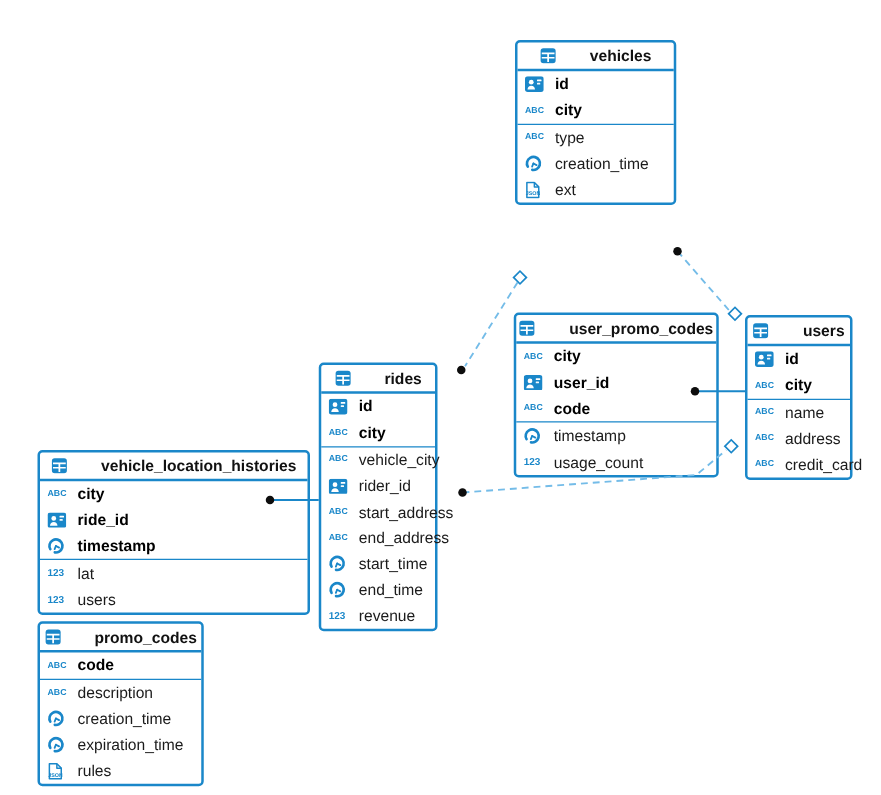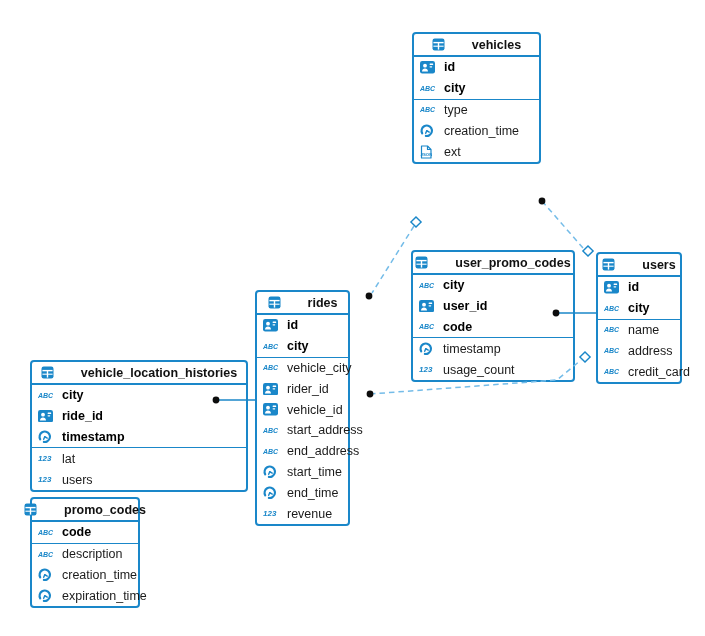--- a/index.html
+++ b/index.html
@@ -18,21 +18,21 @@
   }
   .row{
     display:flex;align-items:center;gap:5px;height:20.8px;padding:0 6px;
     font-size:12.5px;color:#1b1b1b;white-space:nowrap;
   }
   .row.pk .label{font-weight:700;color:#000;}
   .fields{border-top:1.5px solid var(--accent);}
   .icon{width:19px;min-width:19px;display:flex;align-items:center;justify-content:flex-start;}
   .txticon{
     font-size:7px;font-weight:700;letter-spacing:0;color:var(--accent);
-    font-family:"Liberation Sans", sans-serif;line-height:1;font-style:italic;
+    font-family:"Liberation Sans", sans-serif;line-height:1;
   }
   svg#edges{position:absolute;left:0;top:0;pointer-events:none;}
 </style>
 </head>
 <body>
 
 <div id="canvas" style="--accent: #1a87c9; width: 705px; height: 636px;">
     <div class="table" style="left: 412px; top: 32px; width: 129px;">
       <div class="thead">
         <span class="icon">
@@ -250,32 +250,20 @@
               <circle cx="5" cy="4.7" r="1.9" fill="#fff"></circle>
               <path d="M2 10.6 c0-1.9 1.4-3 3-3 s3 1.1 3 3 z" fill="#fff"></path>
               <rect x="9.6" y="2.6" width="3.6" height="1.3" rx="0.4" fill="#fff"></rect>
               <rect x="9.6" y="5.2" width="2.6" height="1.3" rx="0.4" fill="#fff" opacity="0.95"></rect>
             </svg>
           </span>
           <span class="label">rider_id</span>
         </div>
         <div class="row">
           <span class="icon">
-            <svg width="15" height="12.5" viewBox="0 0 15 12.5">
-              <rect x="0" y="0" width="15" height="12.5" rx="2.2" fill="#1a87c9"></rect>
-              <circle cx="5" cy="4.7" r="1.9" fill="#fff"></circle>
-              <path d="M2 10.6 c0-1.9 1.4-3 3-3 s3 1.1 3 3 z" fill="#fff"></path>
-              <rect x="9.6" y="2.6" width="3.6" height="1.3" rx="0.4" fill="#fff"></rect>
-              <rect x="9.6" y="5.2" width="2.6" height="1.3" rx="0.4" fill="#fff" opacity="0.95"></rect>
-            </svg>
-          </span>
-          <span class="label">vehicle_id</span>
-        </div>
-        <div class="row">
-          <span class="icon">
             <span class="txticon">ABC</span>
           </span>
           <span class="label">start_address</span>
         </div>
         <div class="row">
           <span class="icon">
             <span class="txticon">ABC</span>
           </span>
           <span class="label">end_address</span>
         </div>
@@ -357,21 +345,21 @@
           <span class="label">lat</span>
         </div>
         <div class="row">
           <span class="icon">
             <span class="txticon" style="font-size:8px;">123</span>
           </span>
           <span class="label">users</span>
         </div>
       </div>
     </div>
-    <div class="table" style="left: 30px; top: 497px; width: 110px;">
+    <div class="table" style="left: 30px; top: 497px; width: 133px;">
       <div class="thead">
         <span class="icon">
           <svg width="13" height="13" viewBox="0 0 13 13">
             <rect x="0.5" y="0.5" width="12" height="12" rx="2.2" fill="#1a87c9"></rect>
             <line x1="1.4" y1="4.6" x2="11.6" y2="4.6" stroke="#fff" stroke-width="1.4"></line>
             <line x1="6.5" y1="4.6" x2="6.5" y2="11.6" stroke="#fff" stroke-width="1.4"></line>
             <line x1="1.4" y1="8.2" x2="11.6" y2="8.2" stroke="#fff" stroke-width="1.1"></line>
           </svg>
         </span>
         <span>promo_codes</span>
@@ -403,20 +391,30 @@
         </div>
         <div class="row">
           <span class="icon">
             <svg width="13.5" height="13.5" viewBox="0 0 14 14">
               <circle cx="7" cy="7" r="5.4" fill="none" stroke="#1a87c9" stroke-width="2.2" stroke-linecap="round" stroke-dasharray="28.5 5.4" transform="rotate(150 7 7)"></circle>
               <line x1="7" y1="7" x2="9.6" y2="8.4" stroke="#1a87c9" stroke-width="1.5" stroke-linecap="round"></line>
               <line x1="7" y1="7" x2="5.9" y2="9.6" stroke="#1a87c9" stroke-width="1.5" stroke-linecap="round"></line>
             </svg>
           </span>
           <span class="label">expiration_time</span>
+        </div>
+        <div class="row">
+          <span class="icon">
+            <svg width="12" height="14" viewBox="0 0 12 14">
+              <path d="M1.5 1 h6 l3.5 3.5 v8.5 h-9.5 z" fill="#fff" stroke="#1a87c9" stroke-width="1.2" stroke-linejoin="round"></path>
+              <path d="M7.5 1 v3.5 h3.5" fill="none" stroke="#1a87c9" stroke-width="1.2" stroke-linejoin="round"></path>
+              <text x="0.6" y="11.4" font-size="4.3" font-weight="bold" fill="#1a87c9" font-family="Liberation Sans, sans-serif">JSON</text>
+            </svg>
+          </span>
+          <span class="label">rules</span>
         </div>
       </div>
     </div>
     <svg id="edges" width="705" height="636">
       <g>
         <path d="M542,201 L583,248" fill="none" stroke="#74bce8" stroke-width="1.5" stroke-dasharray="5.5 4"></path>
         <circle cx="542" cy="201" r="3.4" fill="#0d0d0d"></circle>
         <rect x="584.4" y="247.4" width="7.2" height="7.2" fill="#ffffff" stroke="#1a87c9" stroke-width="1.4" transform="rotate(45 588 251)"></rect>
       </g>
       <g>

